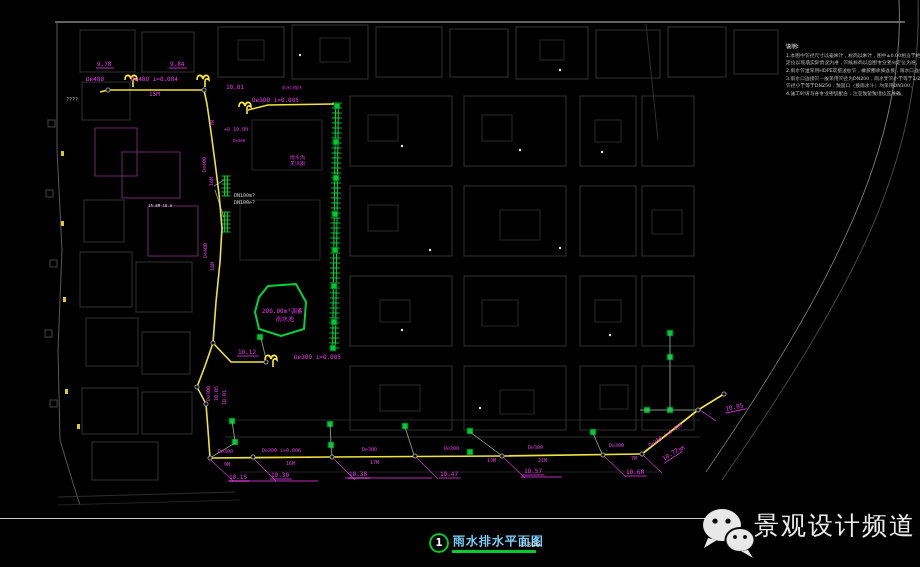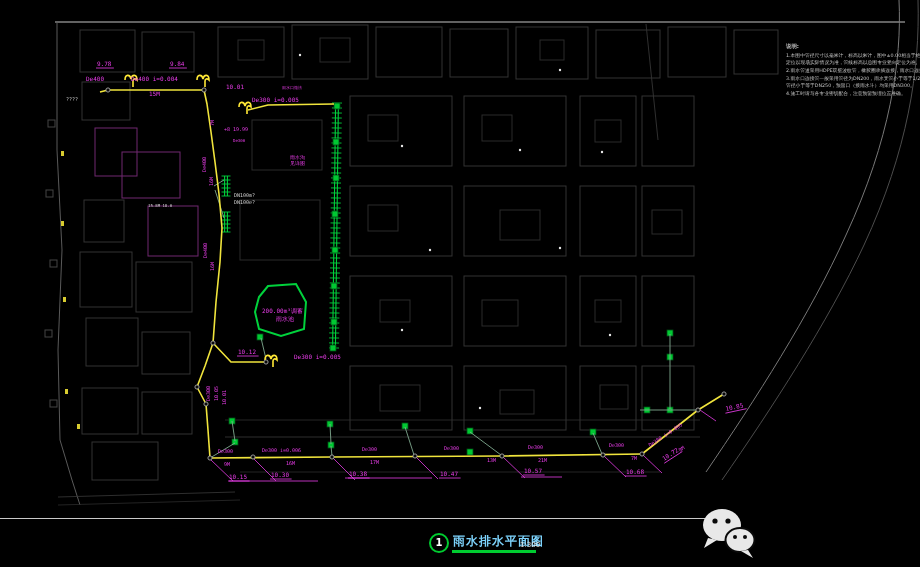--- a/index.html
+++ b/index.html
@@ -461,14 +461,15 @@
   <svg class="wm-icon" width="58" height="56" viewBox="0 0 58 56">
     <ellipse cx="22" cy="20" rx="19" ry="16" fill="#e8e8e8"></ellipse>
     <polygon points="8,33 4,43 17,35" fill="#e8e8e8"></polygon>
     <circle cx="15" cy="16" r="2.6" fill="#0a0a0a"></circle>
       <circle cx="28" cy="16" r="2.6" fill="#0a0a0a"></circle>
     <ellipse cx="40" cy="35" rx="14.5" ry="12" fill="#e8e8e8" stroke="#0a0a0a" stroke-width="2"></ellipse>
     <polygon points="48,45 53,53 41,46" fill="#e8e8e8"></polygon>
     <circle cx="35" cy="32" r="2" fill="#0a0a0a"></circle>
       <circle cx="45" cy="32" r="2" fill="#0a0a0a"></circle>
   </svg>
+  <div class="wm-text">景观设计频道</div>
 
 </div>
 
 </body></html>

